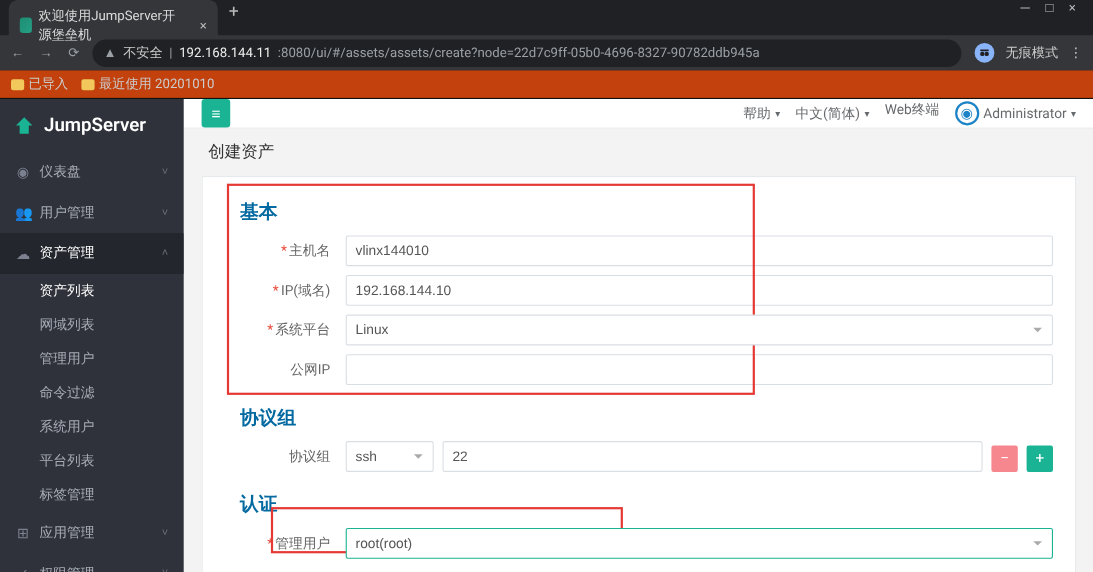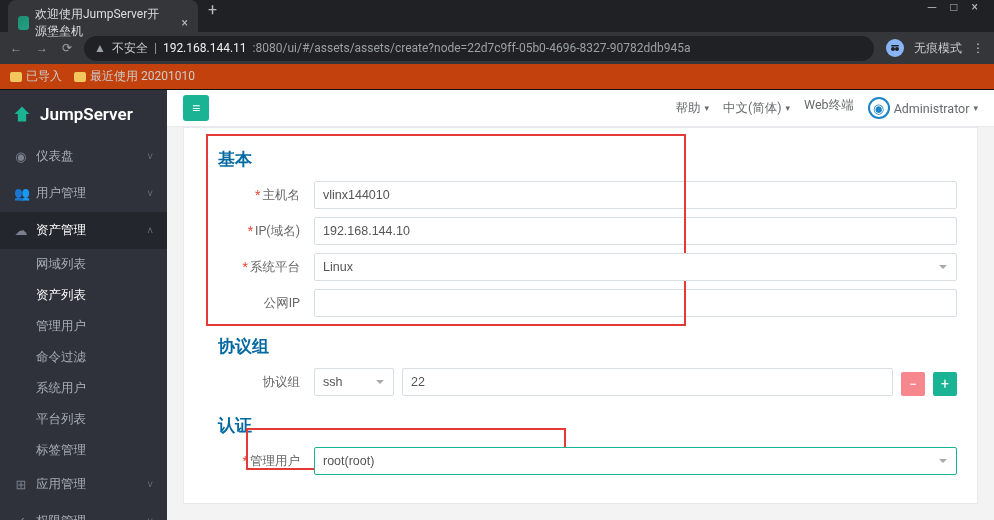--- a/index.html
+++ b/index.html
@@ -140,22 +140,22 @@
           <span class="chev">˅</span>
         </div>
         <div class="s-item top active">
           <span class="lead">
             <span class="s-icon">☁</span>
             <span>资产管理</span>
           </span>
           <span class="chev">˄</span>
         </div>
         <div class="sub">
+          <div class="s-item cur">资产列表</div>
           <div class="s-item">网域列表</div>
-          <div class="s-item cur">资产列表</div>
           <div class="s-item">管理用户</div>
           <div class="s-item">命令过滤</div>
           <div class="s-item">系统用户</div>
           <div class="s-item">平台列表</div>
           <div class="s-item">标签管理</div>
         </div>
         <div class="s-item top">
           <span class="lead">
             <span class="s-icon">⊞</span>
             <span>应用管理</span>
@@ -186,20 +186,21 @@
           </div>
         <span>Web终端</span>
         <div class="drop">
           <div class="ucircle">◉</div>
           <span>Administrator</span>
           <span style="font-size:9px;">▾</span>
         </div>
       </div>
     </div>
 
+    <div class="page-title">创建资产</div>
 
     <div class="panel">
       <div class="hlbox basic"></div>
       <div class="hlbox admin"></div>
 
       <div class="section-title">基本</div>
 
       <div class="frow">
         <div class="flabel req">主机名</div>
         <div class="finput"><input class="tinput" value="vlinx144010" style=""></div>

